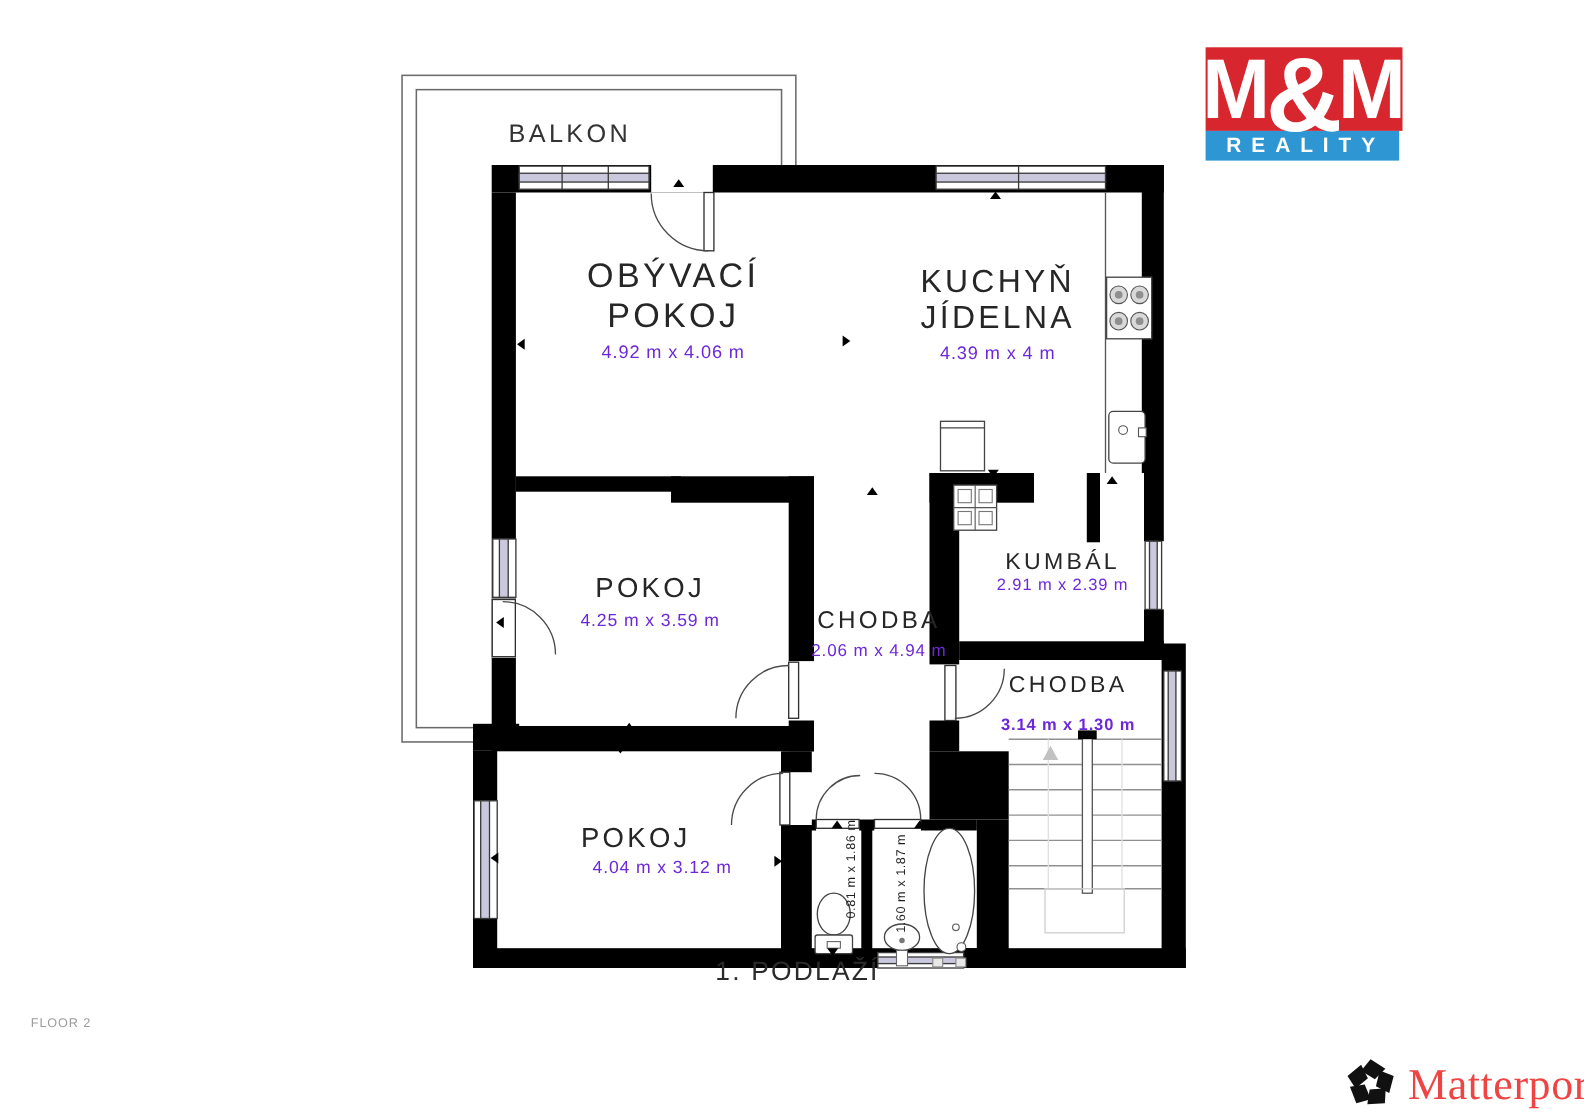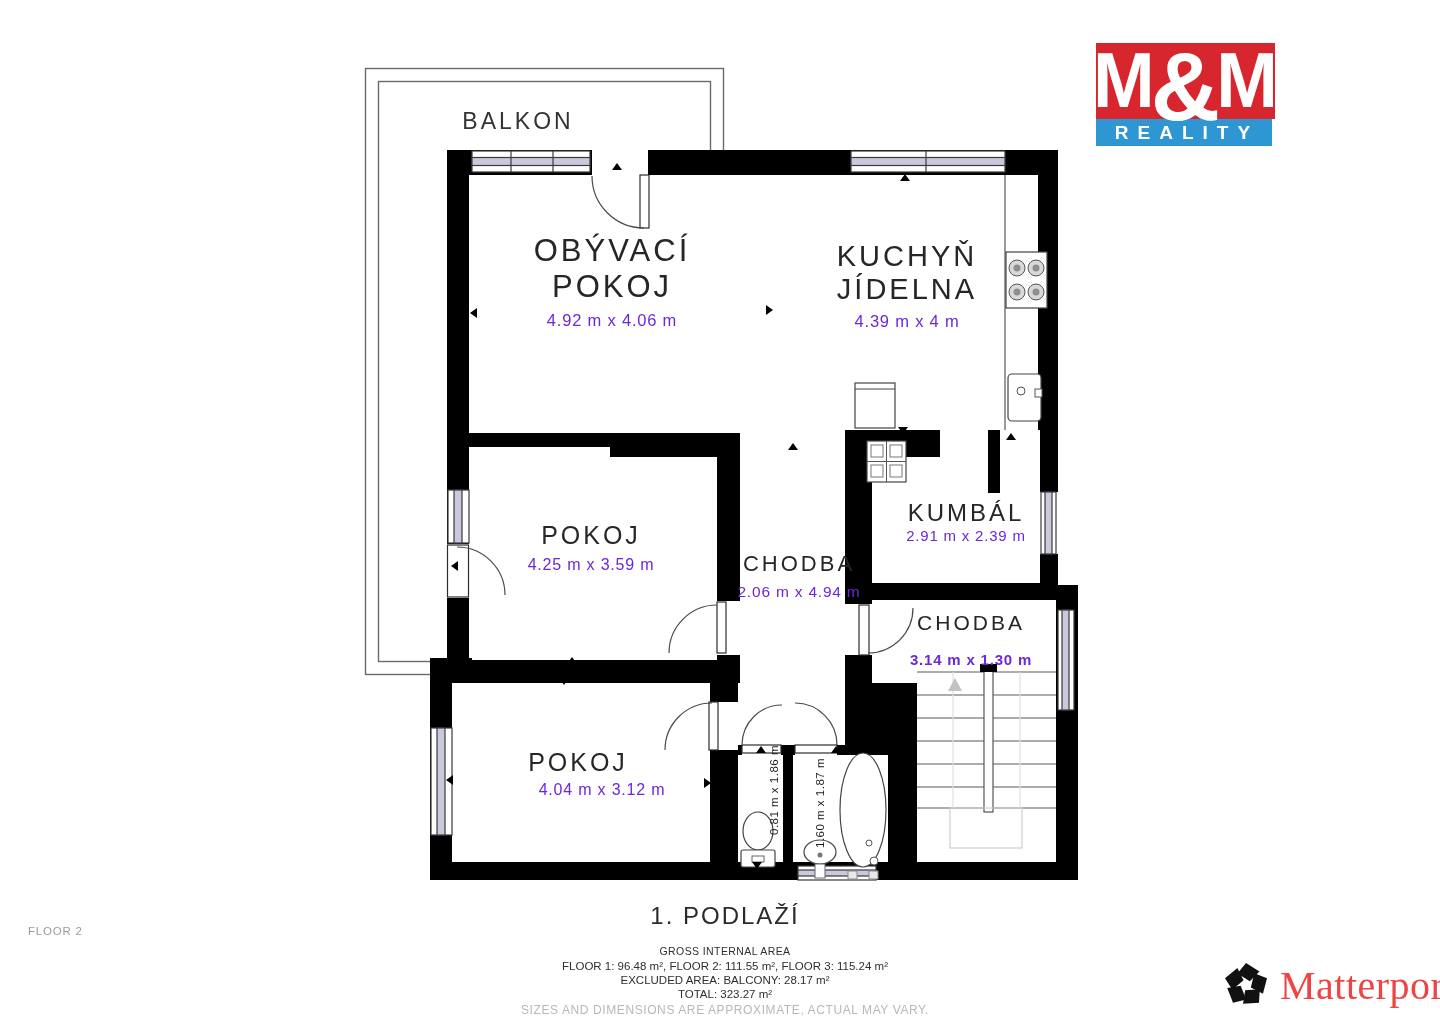--- a/index.html
+++ b/index.html
@@ -240,46 +240,39 @@
     <span class="t" style="font-size:25px;">POKOJ</span>
     <span class="d" style="font-size:16px;">4.25 m x 3.59 m</span>
   </div>
 
   <div class="rl" style="left:799px;top:551px;">
     <span class="t" style="font-size:22px;">CHODBA</span>
     <span class="d" style="font-size:15.5px;">2.06 m x 4.94 m</span>
   </div>
 
   <div class="rl" style="left:966px;top:499px;">
-    <span class="t" style="font-size:24px;">KUMBÁL</span>
+    <span class="t" style="font-size:21px;">KUMBÁL</span>
     <span class="d" style="font-size:15px;margin-top:0;">2.91 m x 2.39 m</span>
   </div>
 
   <div class="rl" style="left:971px;top:611px;">
     <span class="t" style="font-size:21px;">CHODBA</span>
     <span class="d" style="font-size:15px;margin-top:16px;font-weight:bold;">3.14 m x 1.30 m</span>
   </div>
 
   <div class="rl" style="left:578px;top:748px;">
     <span class="t" style="font-size:25px;">POKOJ</span>
     <span class="d" style="font-size:16px;margin-top:4px;margin-left:48px;">4.04 m x 3.12 m</span>
   </div>
 
   <div class="vlabel" style="left:774px;top:790px;">0.81 m x 1.86 m</div>
   <div class="vlabel" style="left:820px;top:803px;">1.60 m x 1.87 m</div>
 
-  <div class="floor-title" style="left:725px;top:902px;text-align:right;">1. PODLAŽÍ</div>
-
-  <div class="footer" style="left:725px;top:945px;">
-    <div class="f1">GROSS INTERNAL AREA</div>
-    <div class="f2">FLOOR 1: 96.48 m², FLOOR 2: 111.55 m², FLOOR 3: 115.24 m²</div>
-    <div class="f3">EXCLUDED AREA: BALCONY: 28.17 m²</div>
-    <div class="f4">TOTAL: 323.27 m²</div>
-    <div class="f5">SIZES AND DIMENSIONS ARE APPROXIMATE, ACTUAL MAY VARY.</div>
-  </div>
+  <div class="floor-title" style="left:725px;top:870px;text-align:right;">1. PODLAŽÍ</div>
+
 
   <div class="floor-tag" style="left:28px;top:925px;">FLOOR 2</div>
 
   <div class="mm">
     <div class="mm-red">
       <span class="mm-m mm-ml">M</span>
       <span class="mm-amp">&amp;</span>
       <span class="mm-m mm-mr">M</span>
     </div>
     <div class="mm-blue">REALITY</div>

